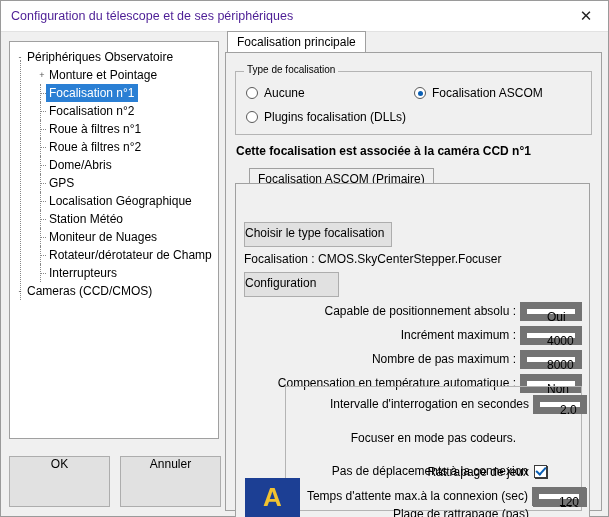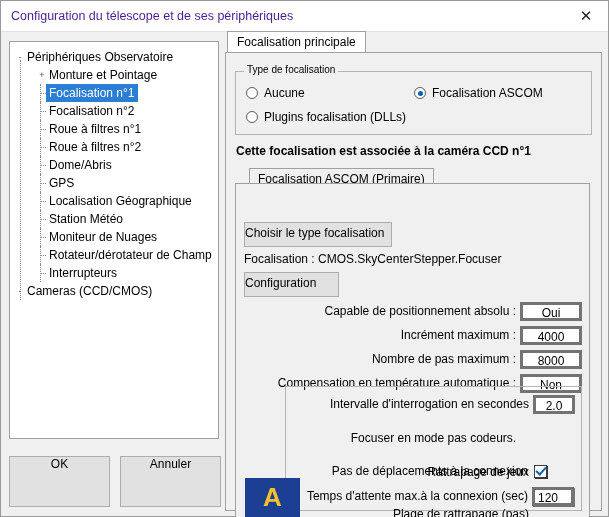--- a/index.html
+++ b/index.html
@@ -303,25 +303,25 @@
     right: 0;
     top: 0;
     line-height: 19px;
     white-space: nowrap;
   }
   .field {
     position: absolute;
     height: 19px;
     line-height: 17px;
     background: #ffffff;
-    border: 3px solid #737373;
+    border: 7px solid #737373;
     box-sizing: border-box;
     font-size: 12px;
     font-family: "Liberation Sans", sans-serif;
-    padding: 0 3px;
+    padding: 0 20px;
     color: #000;
   }
   .field.center { text-align: center; }
 
   
   .subpanel {
     position: absolute;
     left: 49px;
     top: 202px;
     width: 297px;

